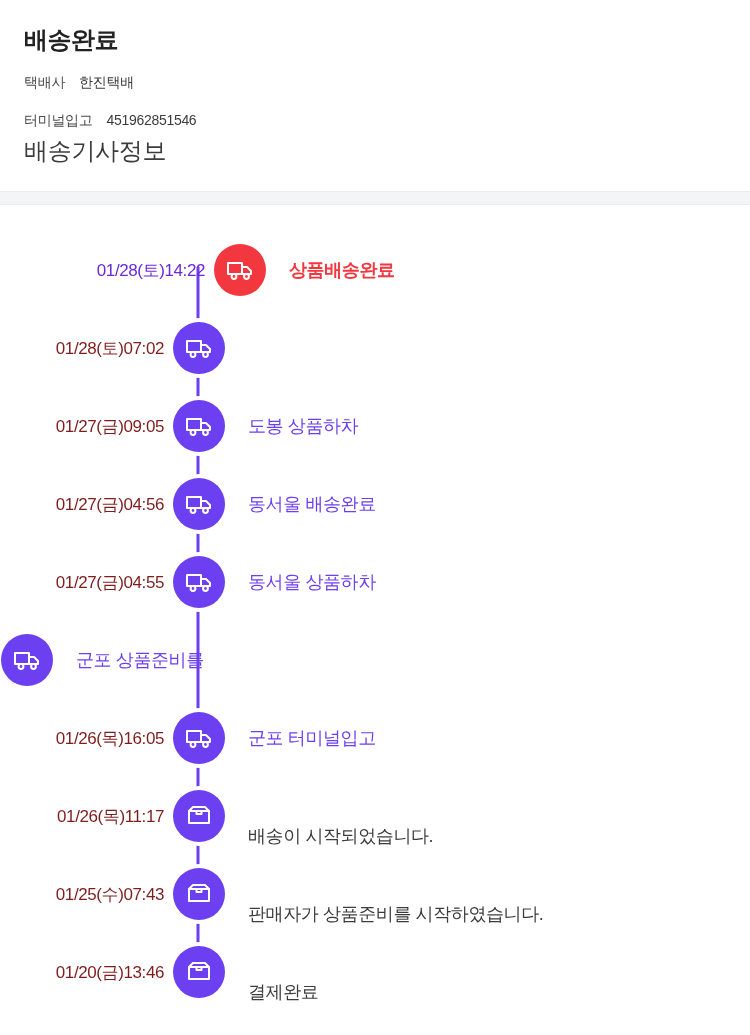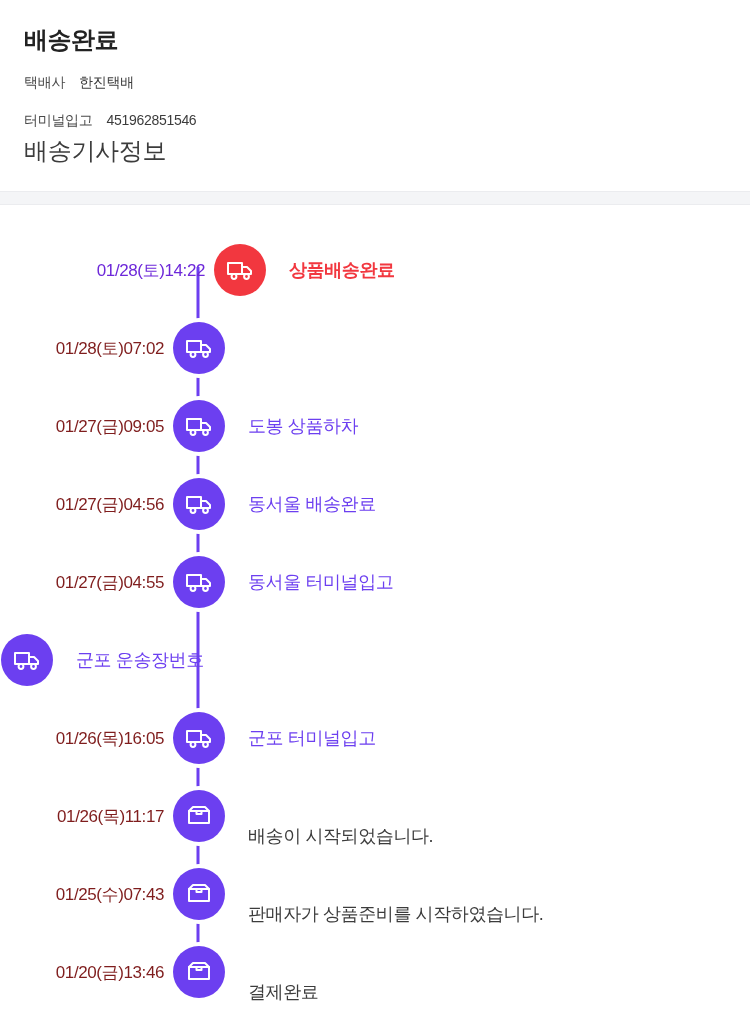--- a/index.html
+++ b/index.html
@@ -225,35 +225,35 @@
       <div class="tl-dot-cell">
         <div class="tl-dot">
           <svg width="28" height="22" viewBox="0 0 28 22" fill="none" stroke="#ffffff" stroke-width="2" stroke-linecap="round" stroke-linejoin="round">
             <path d="M2 4 h14 v11 H2 z"></path>
             <path d="M16 8 h5 l4 4 v3 h-9 z"></path>
             <circle cx="8" cy="17.5" r="2.4"></circle>
             <circle cx="20.5" cy="17.5" r="2.4"></circle>
           </svg>
         </div>
       </div>
-      <div class="tl-label">동서울 터미널입고</div>
-    </div>
-
-    <div class="tl-row">
-      <div class="tl-dot-cell">
-        <div class="tl-dot">
-          <svg width="28" height="22" viewBox="0 0 28 22" fill="none" stroke="#ffffff" stroke-width="2" stroke-linecap="round" stroke-linejoin="round">
-            <path d="M2 4 h14 v11 H2 z"></path>
-            <path d="M16 8 h5 l4 4 v3 h-9 z"></path>
-            <circle cx="8" cy="17.5" r="2.4"></circle>
-            <circle cx="20.5" cy="17.5" r="2.4"></circle>
-          </svg>
-        </div>
-      </div>
-      <div class="tl-label">군포 운송장번호</div>
+      <div class="tl-label">동서울 상품하차</div>
+    </div>
+
+    <div class="tl-row">
+      <div class="tl-dot-cell">
+        <div class="tl-dot">
+          <svg width="28" height="22" viewBox="0 0 28 22" fill="none" stroke="#ffffff" stroke-width="2" stroke-linecap="round" stroke-linejoin="round">
+            <path d="M2 4 h14 v11 H2 z"></path>
+            <path d="M16 8 h5 l4 4 v3 h-9 z"></path>
+            <circle cx="8" cy="17.5" r="2.4"></circle>
+            <circle cx="20.5" cy="17.5" r="2.4"></circle>
+          </svg>
+        </div>
+      </div>
+      <div class="tl-label">군포 상품준비를</div>
     </div>
 
     <div class="tl-row">
       <div class="tl-time">01/26(목)16:05</div>
       <div class="tl-dot-cell">
         <div class="tl-dot">
           <svg width="28" height="22" viewBox="0 0 28 22" fill="none" stroke="#ffffff" stroke-width="2" stroke-linecap="round" stroke-linejoin="round">
             <path d="M2 4 h14 v11 H2 z"></path>
             <path d="M16 8 h5 l4 4 v3 h-9 z"></path>
             <circle cx="8" cy="17.5" r="2.4"></circle>

